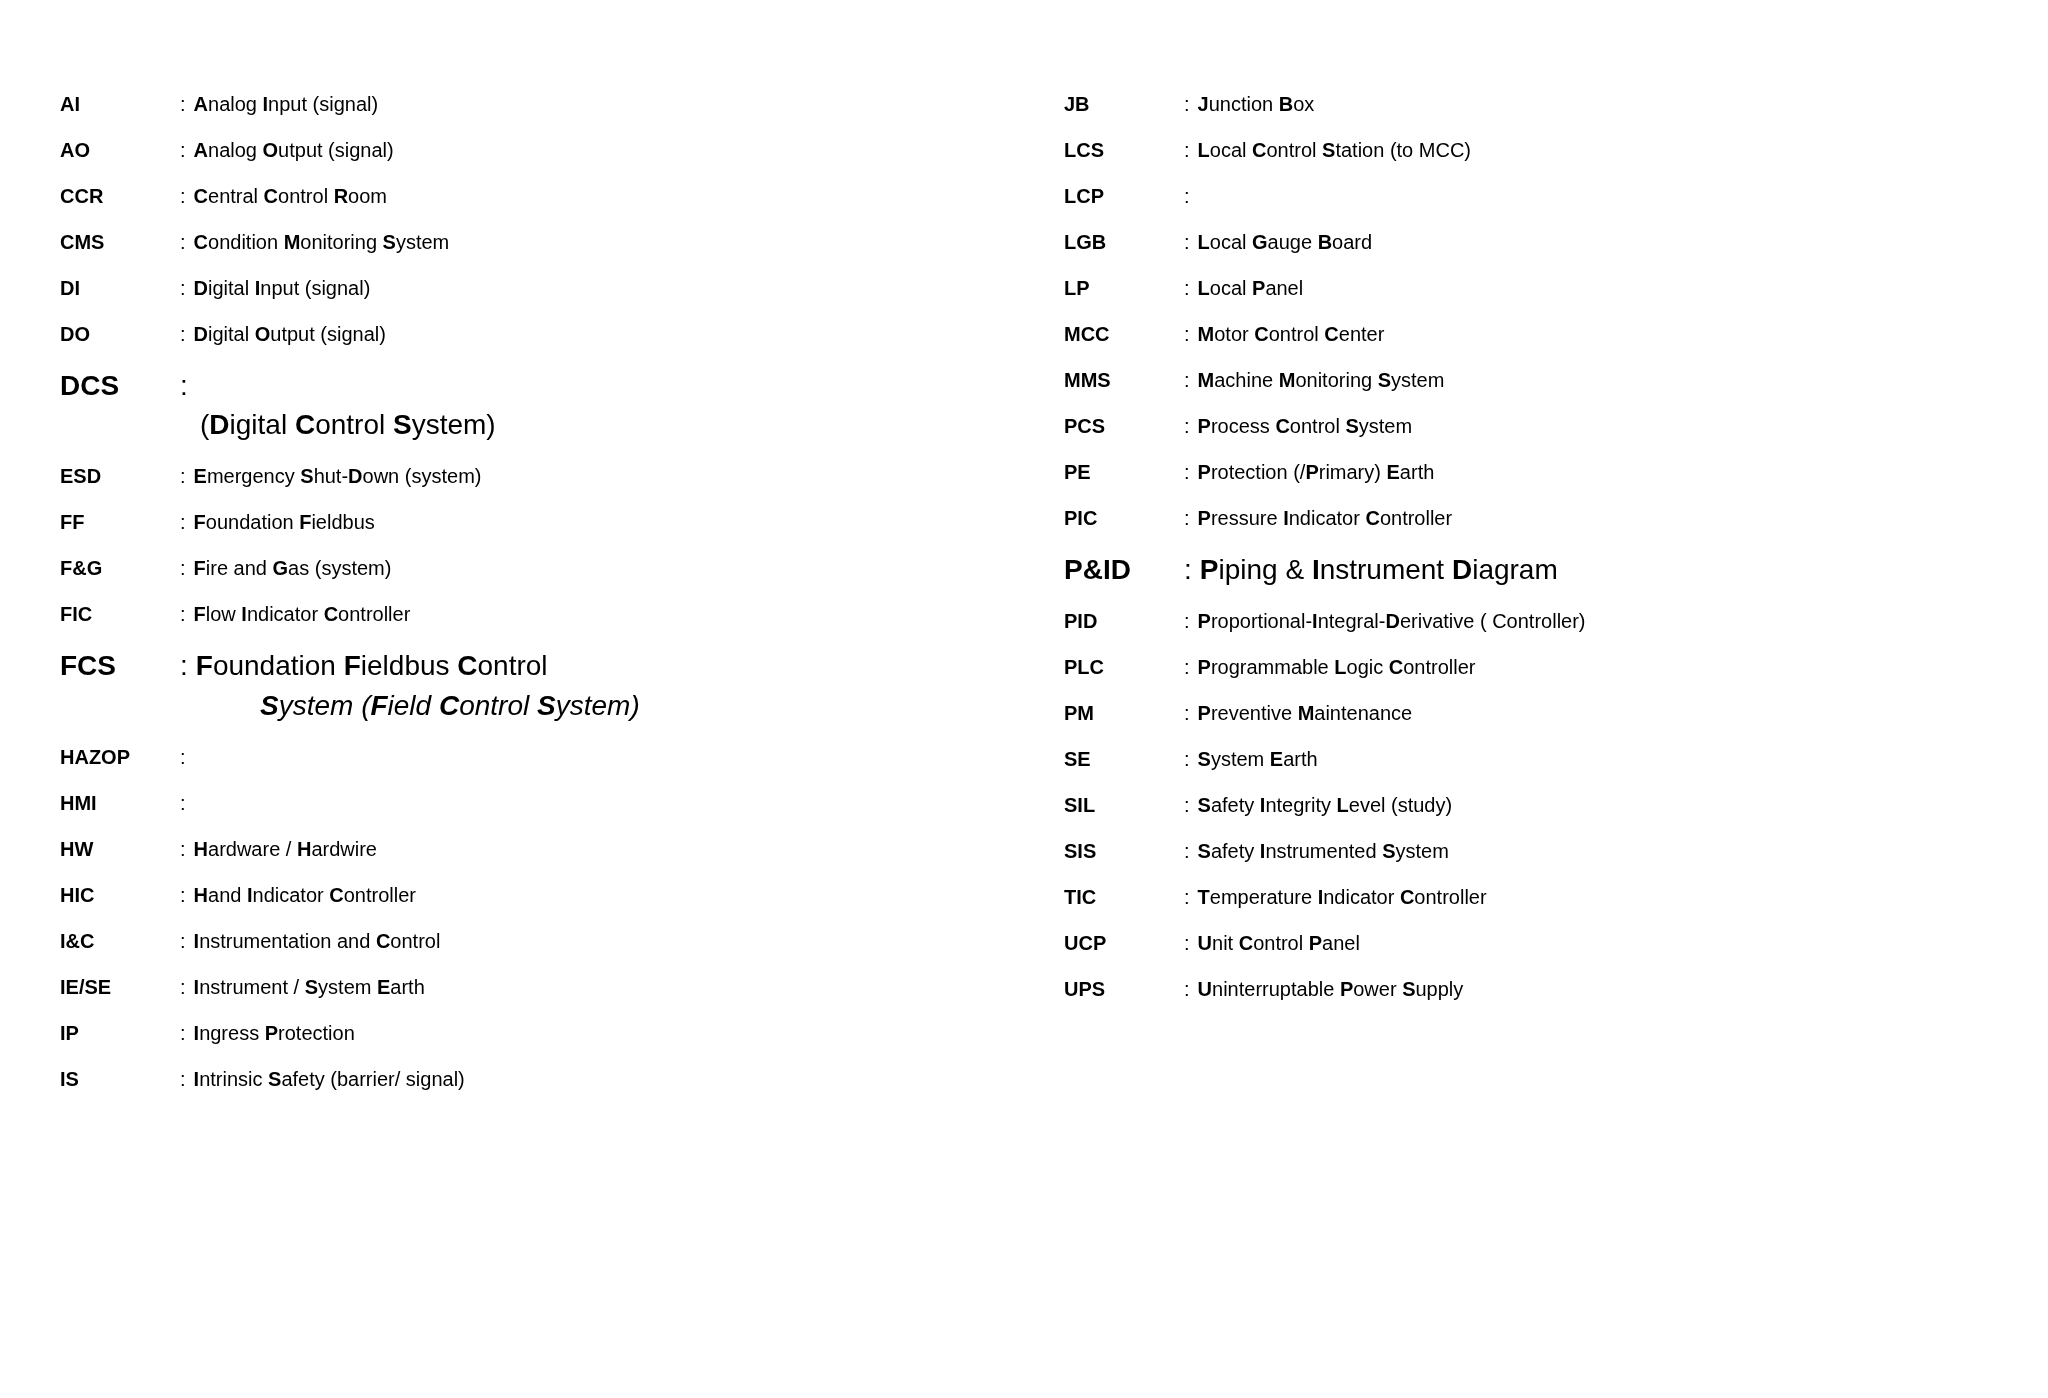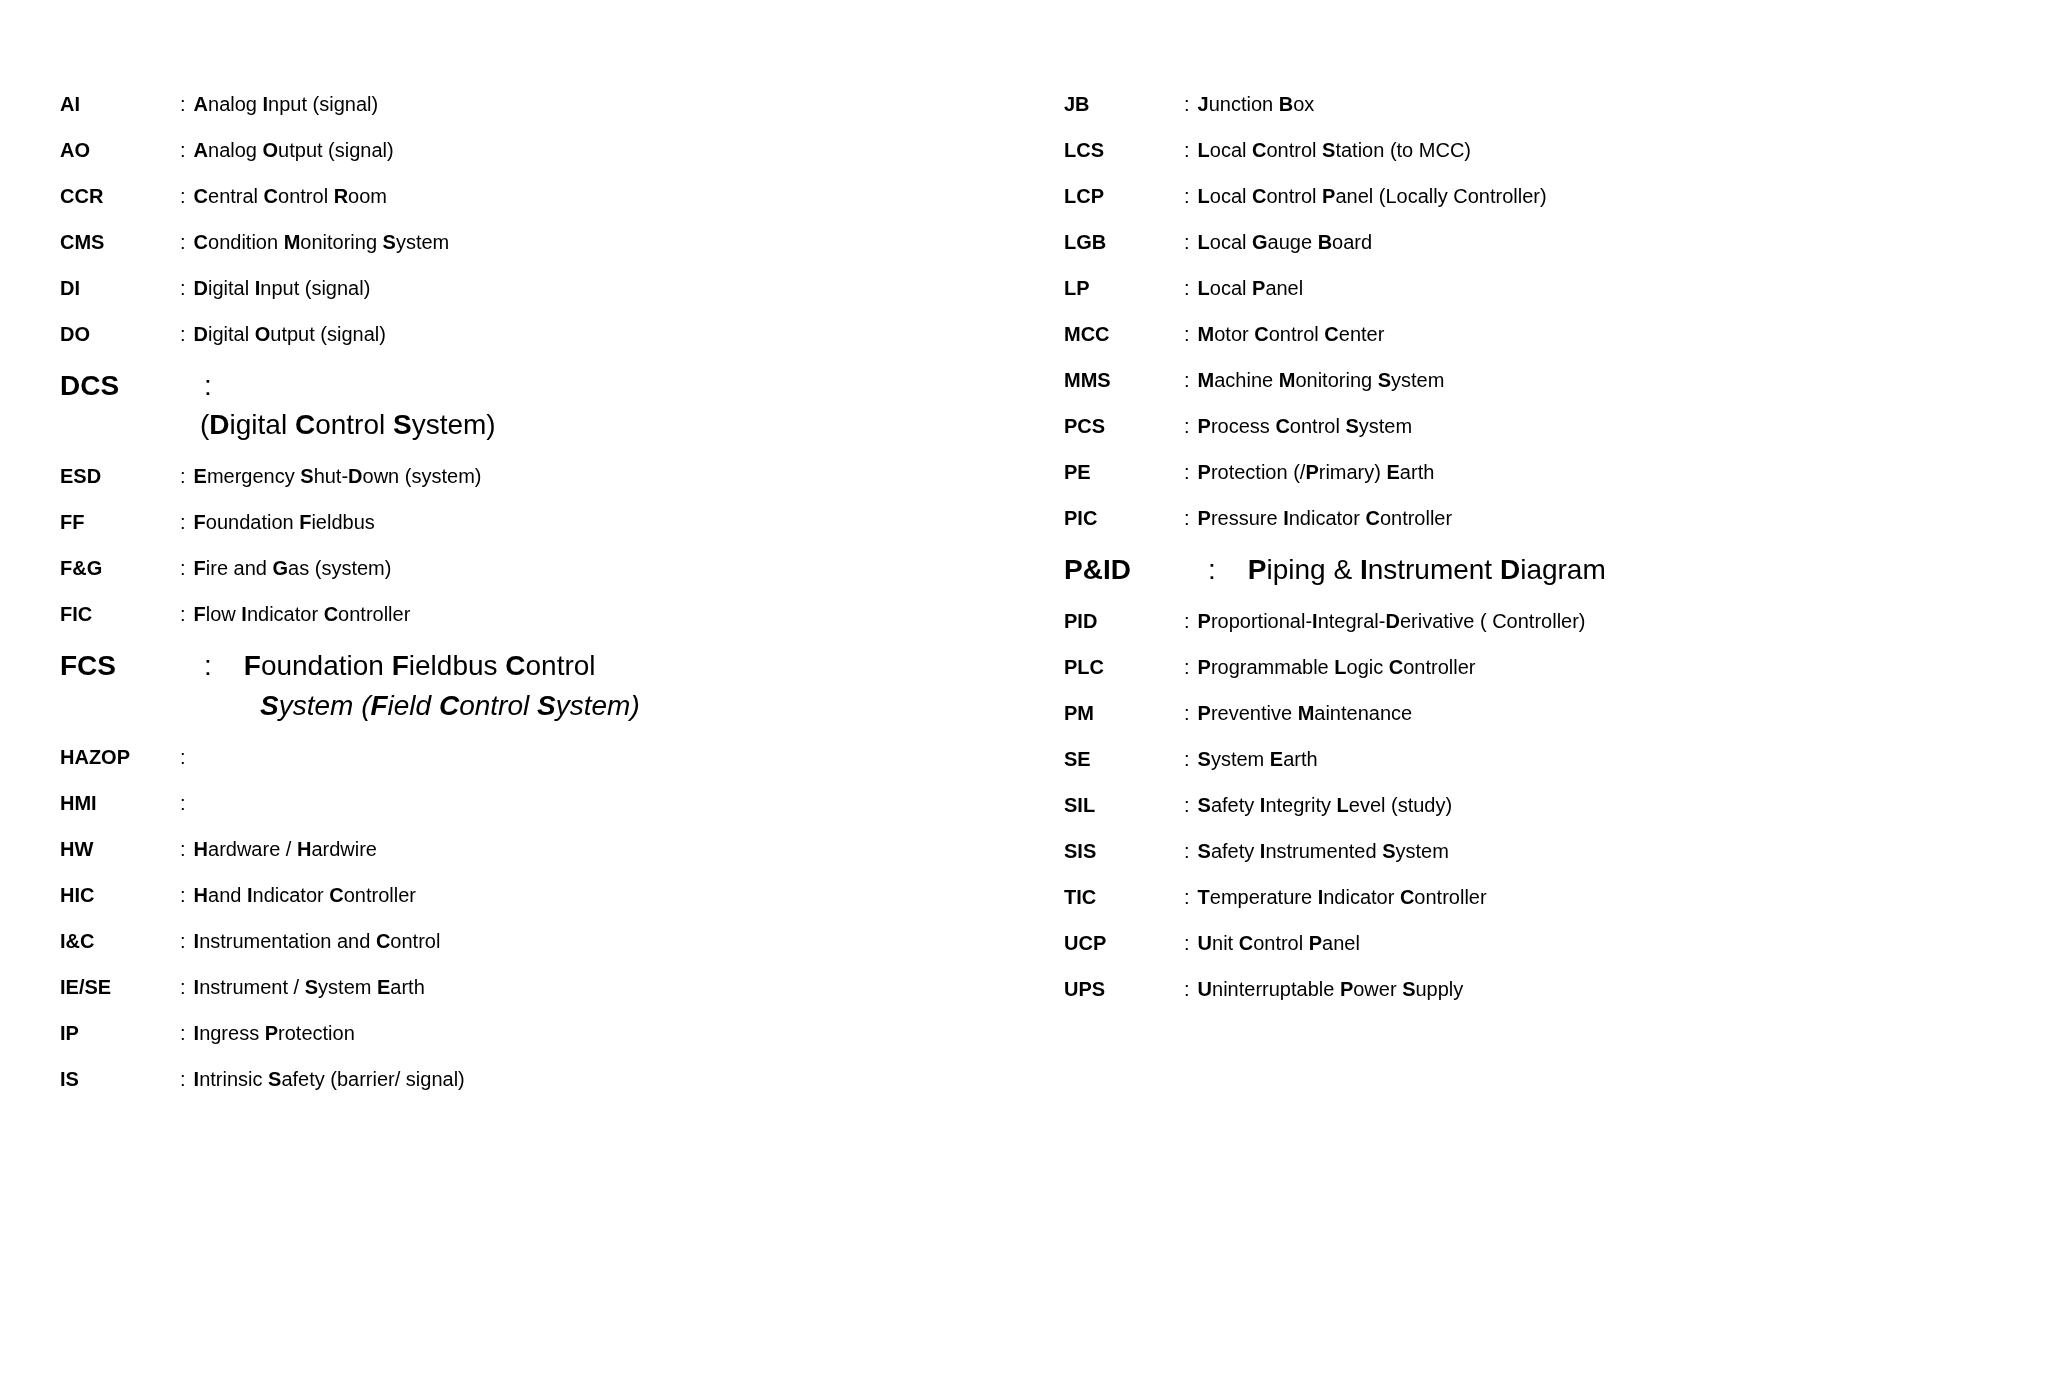--- a/index.html
+++ b/index.html
@@ -58,21 +58,20 @@
       font-weight: bold;
     }
     .multi-line-entry {
       margin-bottom: 18px;
       font-size: 28px;
       line-height: 1.4;
     }
     .multi-line-first {
       display: flex;
       align-items: baseline;
-      gap: 24px;
     }
     .multi-line-continuation {
       padding-left: 140px;
       display: block;
     }
     .multi-line-continuation2 {
       padding-left: 200px;
       display: block;
       font-style: italic;
     }
@@ -196,21 +195,20 @@
         <span class="abbr-definition"><b>J</b>unction <b>B</b>ox</span>
       </div>
       <div class="abbr-entry">
         <span class="abbr-code">LCS</span>
         <span class="abbr-colon"> : </span>
         <span class="abbr-definition"><b>L</b>ocal <b>C</b>ontrol <b>S</b>tation (to MCC)</span>
       </div>
       <div class="abbr-entry">
         <span class="abbr-code">LCP</span>
         <span class="abbr-colon"> : </span>
-        <span class="abbr-definition"><b>L</b>ocal <b>C</b>ontrol <b>P</b>anel (Locally Controller)</span>
       </div>
       <div class="abbr-entry">
         <span class="abbr-code">LGB</span>
         <span class="abbr-colon"> : </span>
         <span class="abbr-definition"><b>L</b>ocal <b>G</b>auge <b>B</b>oard</span>
       </div>
       <div class="abbr-entry">
         <span class="abbr-code">LP</span>
         <span class="abbr-colon"> : </span>
         <span class="abbr-definition"><b>L</b>ocal <b>P</b>anel</span>

